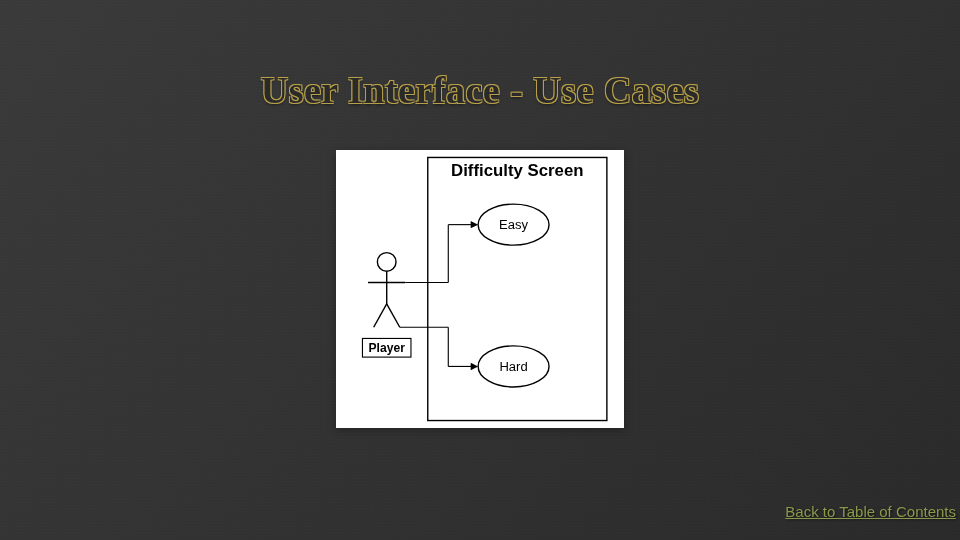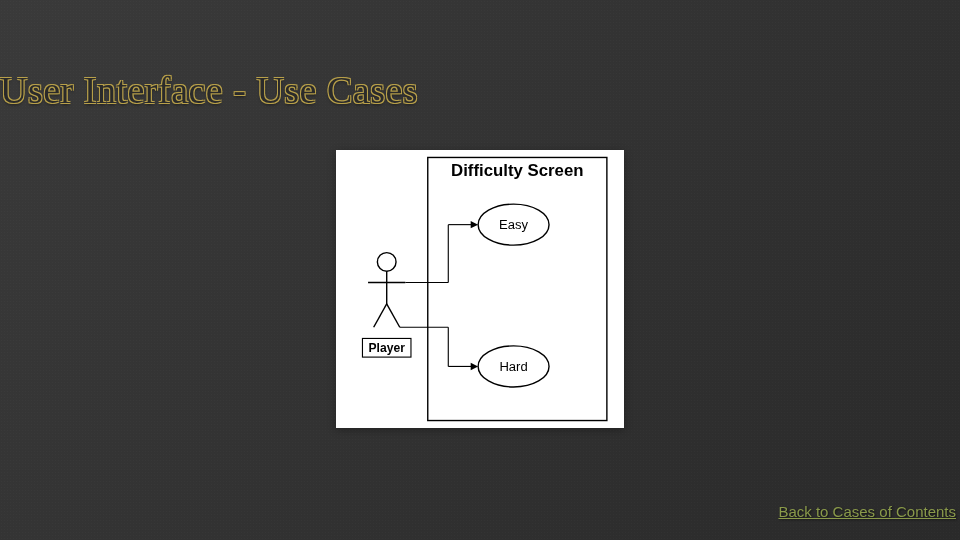--- a/index.html
+++ b/index.html
@@ -23,23 +23,23 @@
       background-image: 
         radial-gradient(rgba(255,255,255,0.02) 1px, transparent 1px);
       background-size: 3px 3px;
       pointer-events: none;
     }
     .slide-title {
       position: absolute;
       top: 68px;
       left: 0;
       right: 0;
-      text-align: left;
+      text-align: center;
       font-size: 38px;
-      font-weight: 400;
+      font-weight: 700;
       color: #2a2a2a;
       text-shadow: 
         -1px -1px 0 #b8a04a,
         1px -1px 0 #b8a04a,
         -1px 1px 0 #b8a04a,
         1px 1px 0 #b8a04a,
         0 2px 3px rgba(0,0,0,0.5);
       letter-spacing: 0.5px;
     }
     .diagram-container {
@@ -110,13 +110,13 @@
 
     <g>
       <line x1="58" y1="190" x2="110" y2="190" stroke="#000" stroke-width="1.2"></line>
       <line x1="110" y1="190" x2="110" y2="232" stroke="#000" stroke-width="1.2"></line>
       <line x1="110" y1="232" x2="138" y2="232" stroke="#000" stroke-width="1.2"></line>
       <polygon points="142,232 134,228 134,236" fill="#000"></polygon>
     </g>
   </svg>
 </div>
 
-<a class="back-link">Back to Cases of Contents</a>
+<a class="back-link">Back to Table of Contents</a>
 
 </body></html>

